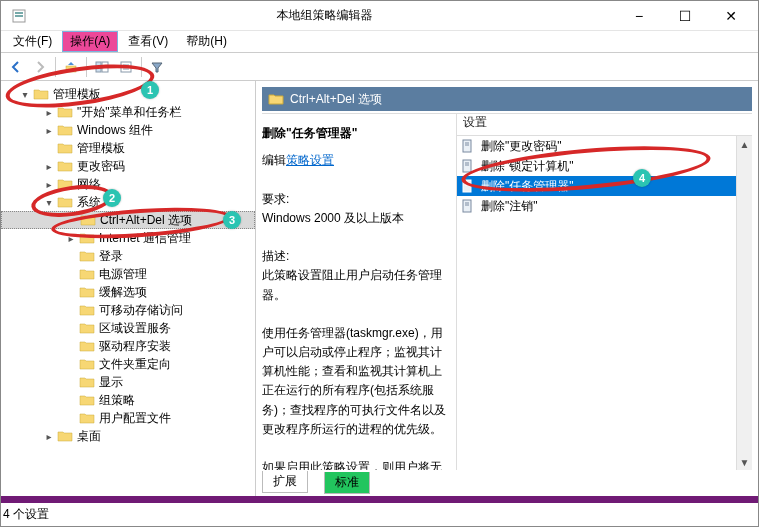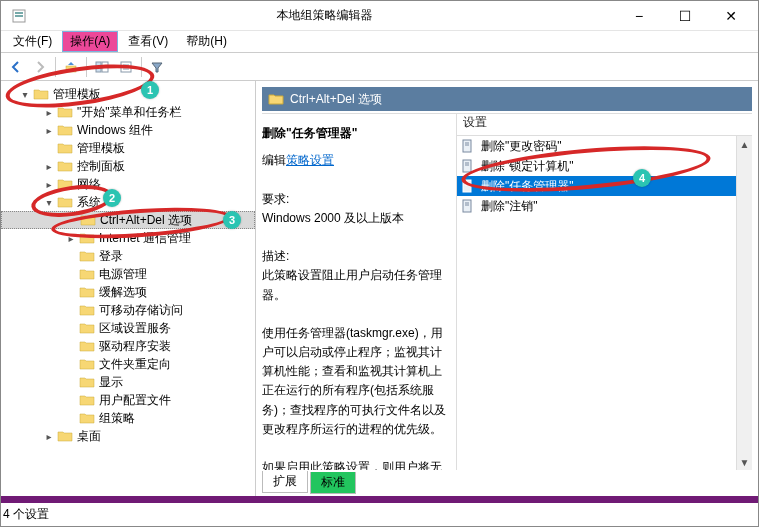--- a/index.html
+++ b/index.html
@@ -49,21 +49,21 @@
   .list-head { height: 22px; border-bottom: 1px solid #ddd; display: flex; align-items: flex-start; padding: 0 6px; background: #fff; color: #222; position: relative; }
   .list-body { flex: 1; overflow: auto; position: relative; }
   .list-row { display: flex; align-items: center; height: 20px; padding: 0 4px; gap: 6px; }
   .list-row.selected { background: #0078d7; color: #fff; }
   .policy-icon { width: 14px; height: 14px; display: inline-flex; }
   .vscroll { position: absolute; right: 0; top: 0; bottom: 0; width: 16px; background: #f0f0f0; border-left: 1px solid #ddd; }
   .vscroll .up, .vscroll .down { position: absolute; left: 0; right: 0; height: 16px; display: flex; align-items: center; justify-content: center; font-size: 10px; color: #555; background: #f0f0f0; }
   .vscroll .up { top: 0; }
   .vscroll .down { bottom: 0; }
   
-  .tabs { display: flex; gap: 2px; padding: 2px 6px; }
+  .tabs { display: flex; gap: 16px; padding: 2px 6px; }
   .tab { border: 1px solid #bbb; border-top: none; padding: 2px 10px; background: #22c55e; font-size: 12px; }
   .tab.active { background: #fff; position: relative; top: -1px; }
   
   .statusbar { border-top: 7px solid #701a75; height: 30px; display: flex; align-items: center; padding: 0 2px; }
   
   .anno-circle { position: absolute; border: 4px solid #d62828; border-radius: 50%; transform: rotate(-8deg); pointer-events: none; z-index: 10; }
   .badge { position: absolute; width: 18px; height: 18px; border-radius: 50%; background: #2bc4b2; color: #fff; font-size: 11px; display: flex; align-items: center; justify-content: center; font-weight: bold; z-index: 11; box-shadow: 0 0 2px rgba(0,0,0,.3); }
   .folder-svg { fill: #f7d774; stroke: #c9a83a; stroke-width: .5; }
   .policy-svg { stroke: #7a8aa0; fill: #eaf0f6; stroke-width: 1; }
 </style>
@@ -198,21 +198,21 @@
             </div>
           </li>
         <li>
             <div class="row indent2">
               <span class="twisty collapsed"></span>
               <span class="folder-icon">
                 <svg viewBox="0 0 16 16">
                   <path class="folder-svg" d="M1 4 h5 l1 1 h8 v8 h-14 z"></path>
                 </svg>
               </span>
-              <span>控制面板</span>
+              <span>更改密码</span>
             </div>
           </li>
         <li>
             <div class="row indent2">
               <span class="twisty collapsed"></span>
               <span class="folder-icon">
                 <svg viewBox="0 0 16 16">
                   <path class="folder-svg" d="M1 4 h5 l1 1 h8 v8 h-14 z"></path>
                 </svg>
               </span>
@@ -342,32 +342,32 @@
             </div>
           </li>
         <li>
             <div class="row indent3">
               <span class="twisty none"></span>
               <span class="folder-icon">
                 <svg viewBox="0 0 16 16">
                   <path class="folder-svg" d="M1 4 h5 l1 1 h8 v8 h-14 z"></path>
                 </svg>
               </span>
+              <span>组策略</span>
+            </div>
+          </li>
+        <li>
+            <div class="row indent3">
+              <span class="twisty none"></span>
+              <span class="folder-icon">
+                <svg viewBox="0 0 16 16">
+                  <path class="folder-svg" d="M1 4 h5 l1 1 h8 v8 h-14 z"></path>
+                </svg>
+              </span>
               <span>用户配置文件</span>
-            </div>
-          </li>
-        <li>
-            <div class="row indent3">
-              <span class="twisty none"></span>
-              <span class="folder-icon">
-                <svg viewBox="0 0 16 16">
-                  <path class="folder-svg" d="M1 4 h5 l1 1 h8 v8 h-14 z"></path>
-                </svg>
-              </span>
-              <span>组策略</span>
             </div>
           </li>
 
         <li>
             <div class="row indent2">
               <span class="twisty collapsed"></span>
               <span class="folder-icon">
                 <svg viewBox="0 0 16 16">
                   <path class="folder-svg" d="M1 4 h5 l1 1 h8 v8 h-14 z"></path>
                 </svg>

